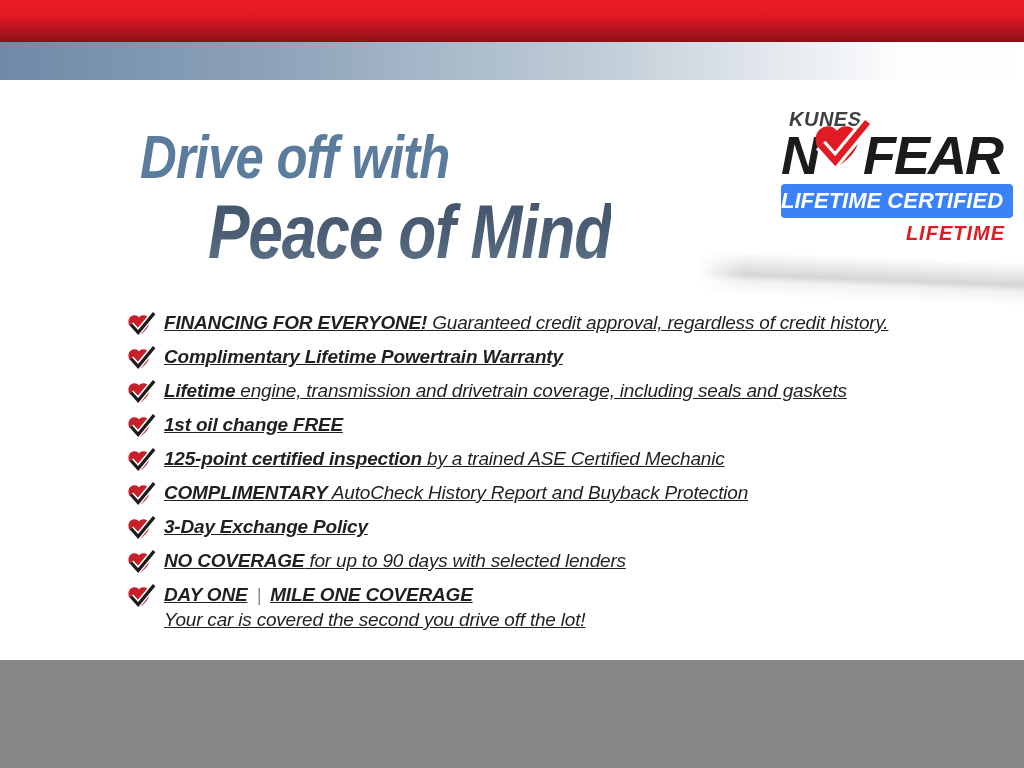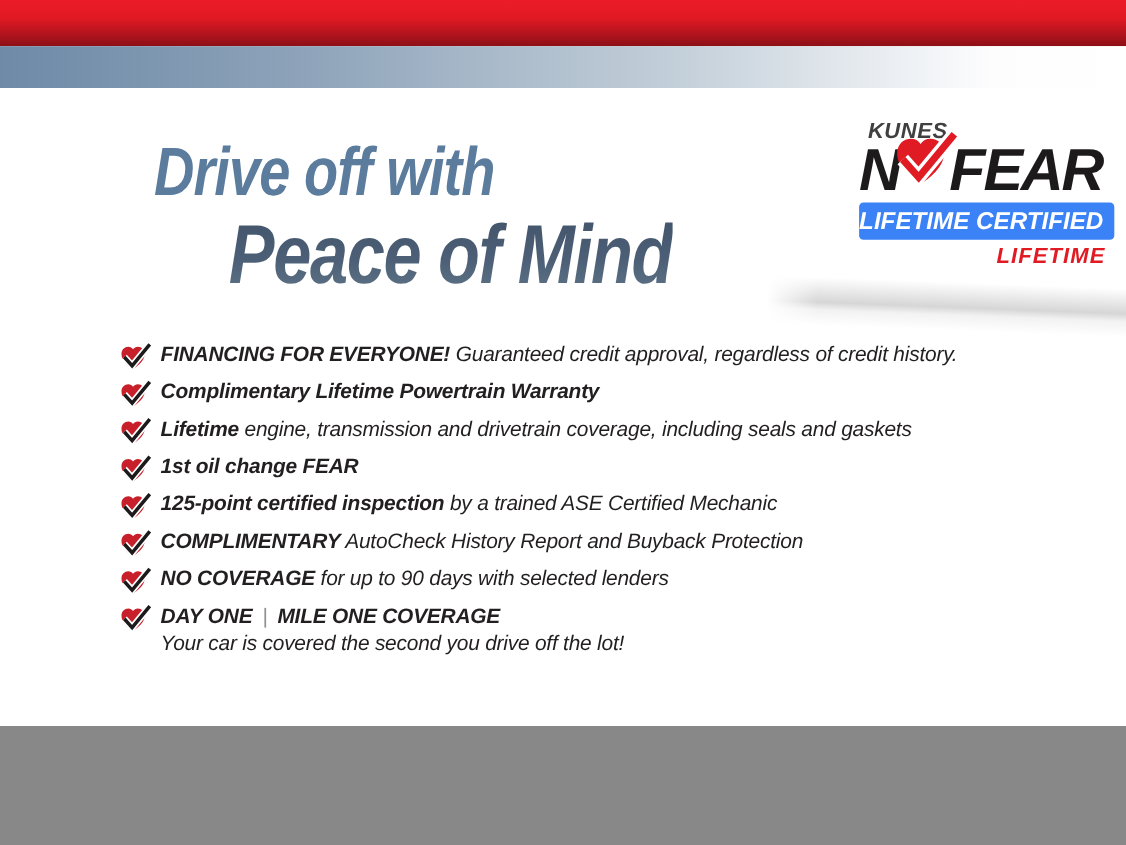--- a/index.html
+++ b/index.html
@@ -43,22 +43,22 @@
   .logo-banner span{font-size:22px;font-weight:700;color:#ffffff;letter-spacing:0;}
   .logo-vehicles{margin-top:4px;padding-right:8px;text-align:right;
     font-size:20px;font-weight:700;color:#e01b23;letter-spacing:1px;}
   
   .fold-shadow{position:absolute;left:698px;top:250px;width:330px;height:44px;
     background:linear-gradient(to bottom,rgba(255,255,255,0) 0%,rgba(0,0,0,0.16) 52%,rgba(0,0,0,0.05) 68%,rgba(255,255,255,0) 100%);
     transform:rotate(2.2deg);transform-origin:left top;
     -webkit-mask-image:linear-gradient(to right,transparent 0%,#000 14%);
     mask-image:linear-gradient(to right,transparent 0%,#000 14%);}
   
-  .benefits{position:absolute;left:109px;top:310px;width:880px;
-    margin:0;padding:0;list-style:none;font-style:italic;color:#221f20;}
+  .benefits{position:absolute;left:127px;top:310px;width:880px;
+    margin:0;padding:0;list-style:none;font-style:italic;color:#221f20;text-decoration:underline;}
   .benefit-item{display:flex;align-items:flex-start;margin-bottom:6px;}
   .bullet-icon{width:29px;height:27px;flex-shrink:0;margin-top:1px;
     --hc-heart:#c8202a;--hc-case:#ffffff;--hc-check:#1d1a1c;}
   .bullet-icon svg{width:100%;height:100%;}
   .benefit-body{margin-left:8px;}
   .benefit-text{font-size:19px;line-height:26px;letter-spacing:-0.2px;white-space:nowrap;}
   .seg-bold{font-weight:700;}
   .seg-regular{font-weight:400;}
   .seg-pipe{color:#8d9194;font-weight:400;margin:0 9px;}
   .benefit-sub{font-size:19px;line-height:23px;font-weight:400;letter-spacing:-0.2px;white-space:nowrap;}
@@ -129,37 +129,45 @@
           </svg></span>
         <div class="benefit-body">
           <div class="benefit-text"><span class="seg-bold">Lifetime</span><span class="seg-regular"> engine, transmission and drivetrain coverage, including seals and gaskets</span></div>
         </div>
       </li>
       <li class="benefit-item">
         <span class="bullet-icon"><svg viewBox="0 0 34 32">
             <use href="#heart-check"></use>
           </svg></span>
         <div class="benefit-body">
-          <div class="benefit-text"><span class="seg-bold">1st oil change FEAR</span></div>
+          <div class="benefit-text"><span class="seg-bold">1st oil change FREE</span></div>
         </div>
       </li>
       <li class="benefit-item">
         <span class="bullet-icon"><svg viewBox="0 0 34 32">
             <use href="#heart-check"></use>
           </svg></span>
         <div class="benefit-body">
           <div class="benefit-text"><span class="seg-bold">125-point certified inspection</span><span class="seg-regular"> by a trained ASE Certified Mechanic</span></div>
         </div>
       </li>
       <li class="benefit-item">
         <span class="bullet-icon"><svg viewBox="0 0 34 32">
             <use href="#heart-check"></use>
           </svg></span>
         <div class="benefit-body">
           <div class="benefit-text"><span class="seg-bold">COMPLIMENTARY</span><span class="seg-regular"> AutoCheck History Report and Buyback Protection</span></div>
+        </div>
+      </li>
+      <li class="benefit-item">
+        <span class="bullet-icon"><svg viewBox="0 0 34 32">
+            <use href="#heart-check"></use>
+          </svg></span>
+        <div class="benefit-body">
+          <div class="benefit-text"><span class="seg-bold">3-Day Exchange Policy</span></div>
         </div>
       </li>
       <li class="benefit-item">
         <span class="bullet-icon"><svg viewBox="0 0 34 32">
             <use href="#heart-check"></use>
           </svg></span>
         <div class="benefit-body">
           <div class="benefit-text"><span class="seg-bold">NO COVERAGE</span><span class="seg-regular"> for up to 90 days with selected lenders</span></div>
         </div>
       </li>

